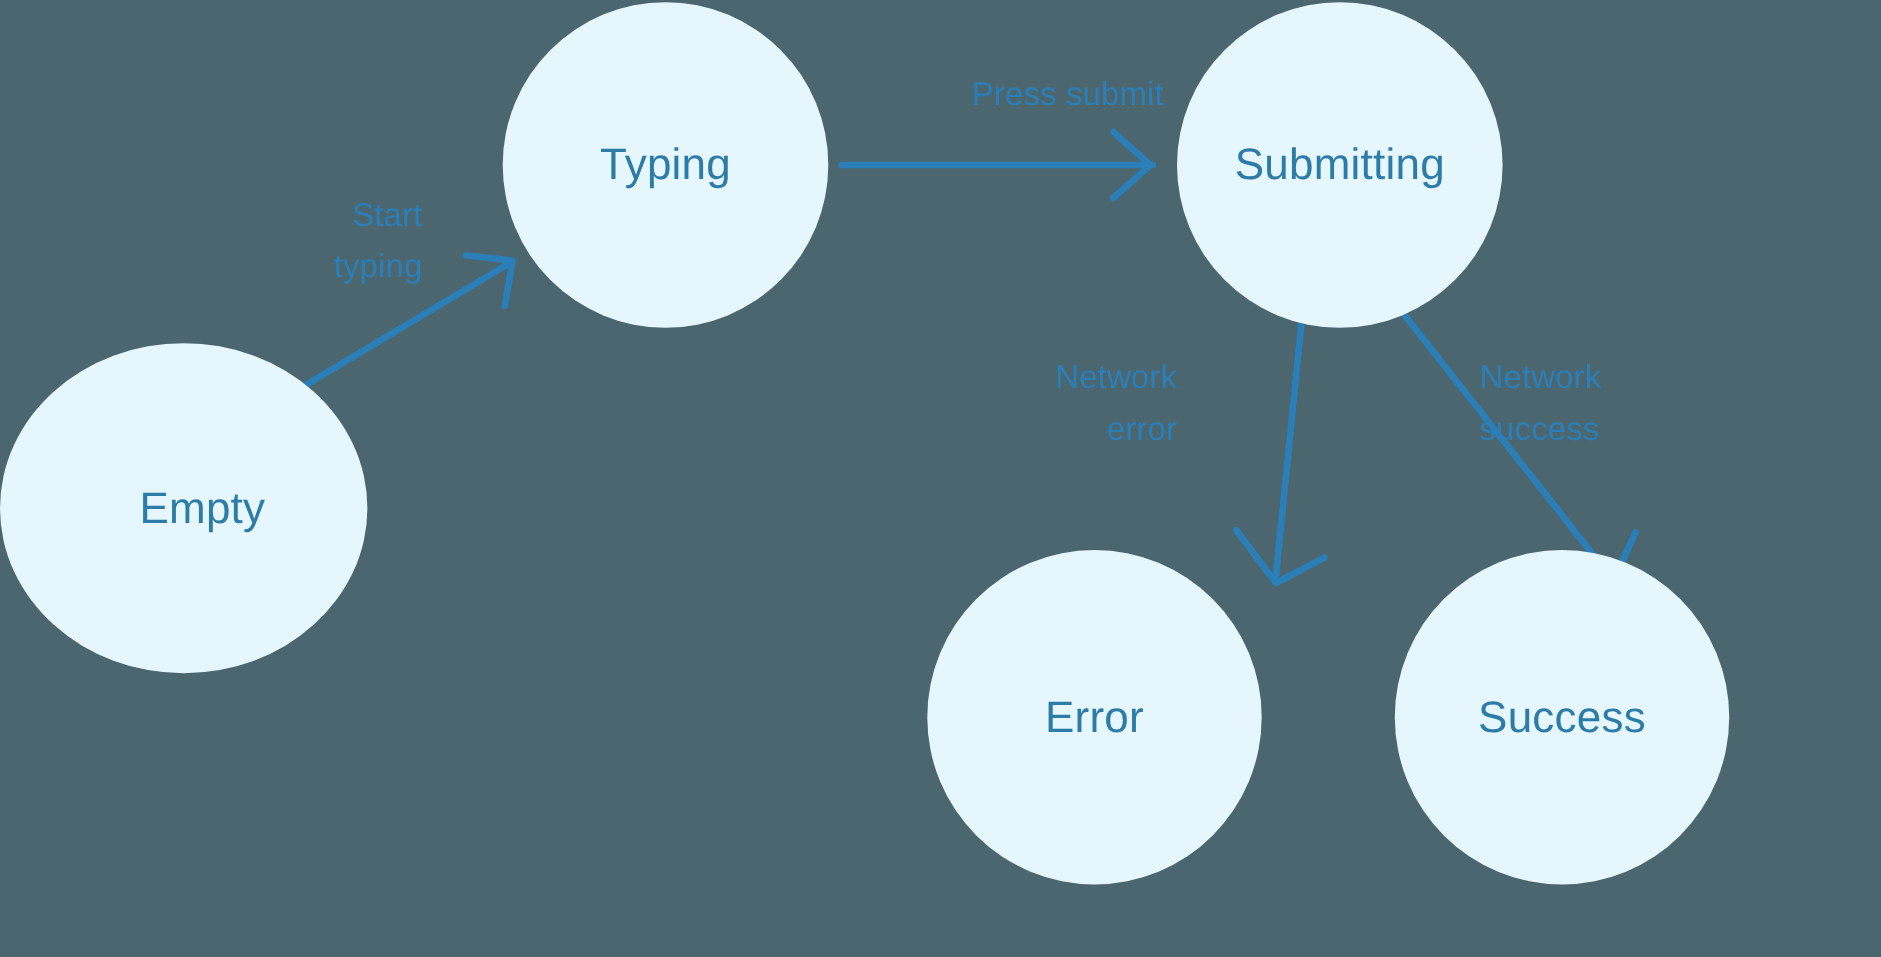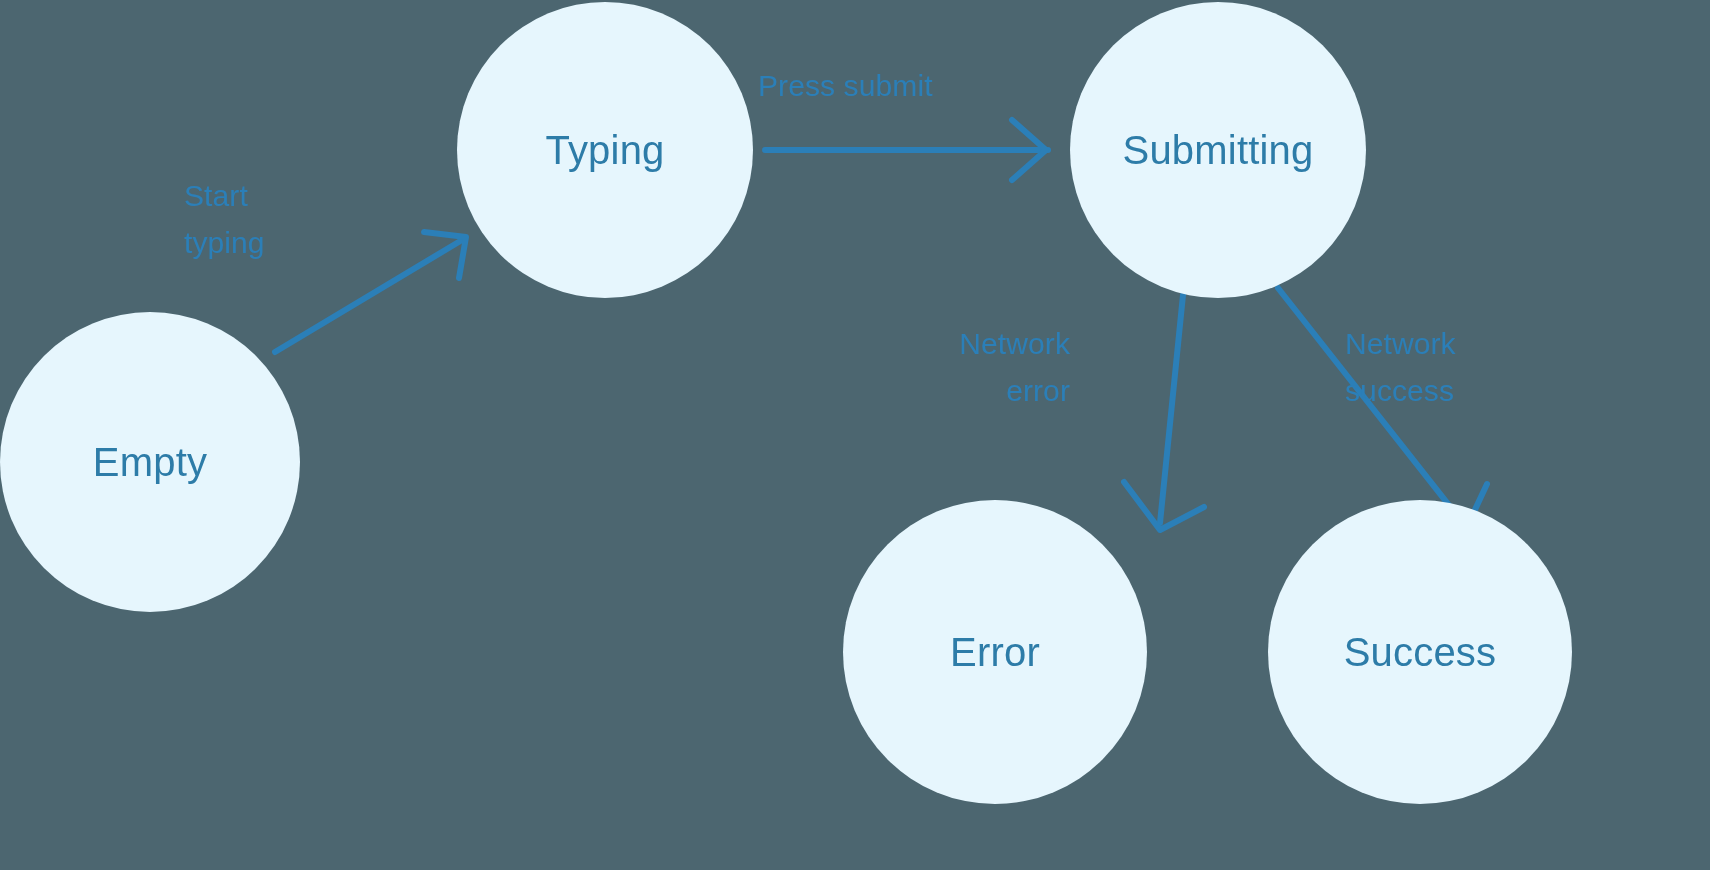--- a/index.html
+++ b/index.html
@@ -45,21 +45,21 @@
   }
   .edge-label {
     position: absolute;
     color: #2b7fb8;
     font-size: 30px;
     font-weight: 400;
     line-height: 1.55;
     white-space: pre;
     letter-spacing: 0.1px;
   }
-  .el-center { text-align: left; }
+  .el-center { text-align: right; }
   .el-right  { text-align: right; }
   .el-left   { text-align: left; }
 </style>
 </head>
 <body>
 
 <div id="canvas">
 
   <svg id="edges" viewBox="0 0 1710 870" xmlns="http://www.w3.org/2000/svg">
 
@@ -77,21 +77,21 @@
       <line x1="1183" y1="295" x2="1160" y2="523" stroke="#2b7fb8" stroke-width="6" stroke-linecap="round"></line>
       <polyline points="1124,482 1160,530 1204,507" fill="none" stroke="#2b7fb8" stroke-width="6" stroke-linecap="round" stroke-linejoin="round"></polyline>
     </g>
 
     <g>
       <line x1="1278" y1="288" x2="1463" y2="523" stroke="#2b7fb8" stroke-width="6" stroke-linecap="round"></line>
       <polyline points="1415,505 1465,531 1487,484" fill="none" stroke="#2b7fb8" stroke-width="6" stroke-linecap="round" stroke-linejoin="round"></polyline>
     </g>
   </svg>
 
-  <div class="node" style="left:0px; top:312px; width:300px; height:300px;">
+  <div class="node" style="left:0px; top:312px; width:300px; height:300px;padding-left:34px;">
     <span class="node-label">Empty</span>
   </div>
 
   <div class="node" style="left:457px; top:2px; width:296px; height:296px;">
     <span class="node-label">Typing</span>
   </div>
 
   <div class="node" style="left:1070px; top:2px; width:296px; height:296px;">
     <span class="node-label">Submitting</span>
   </div>

